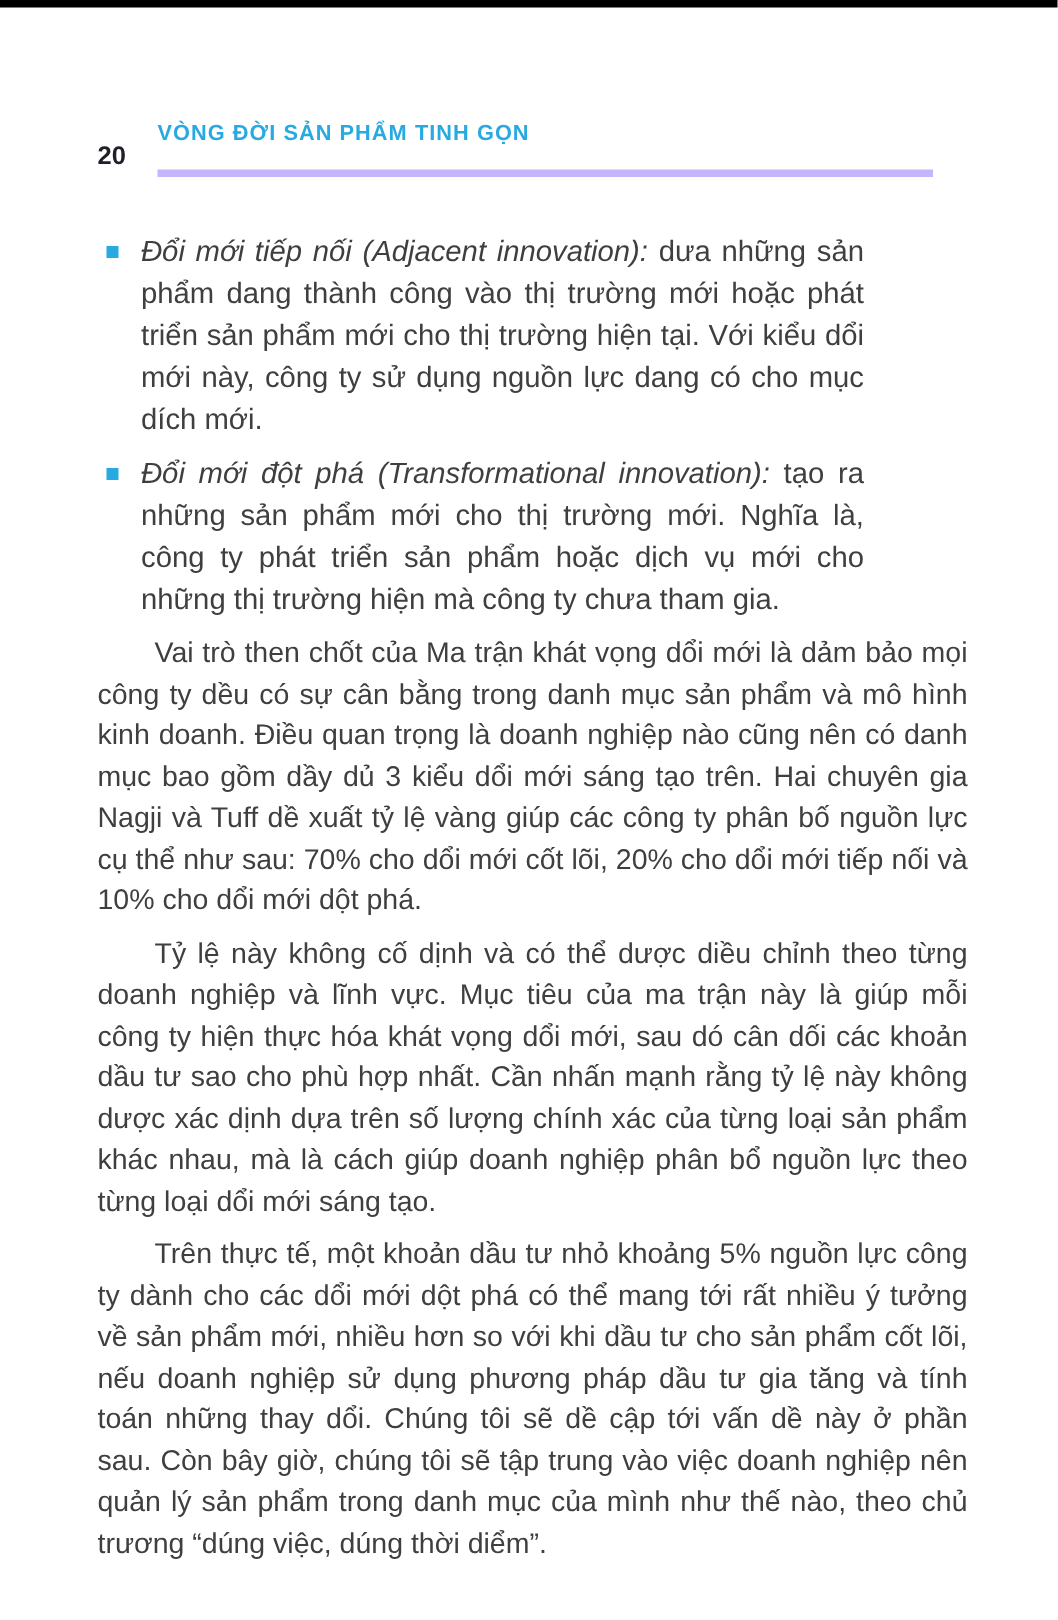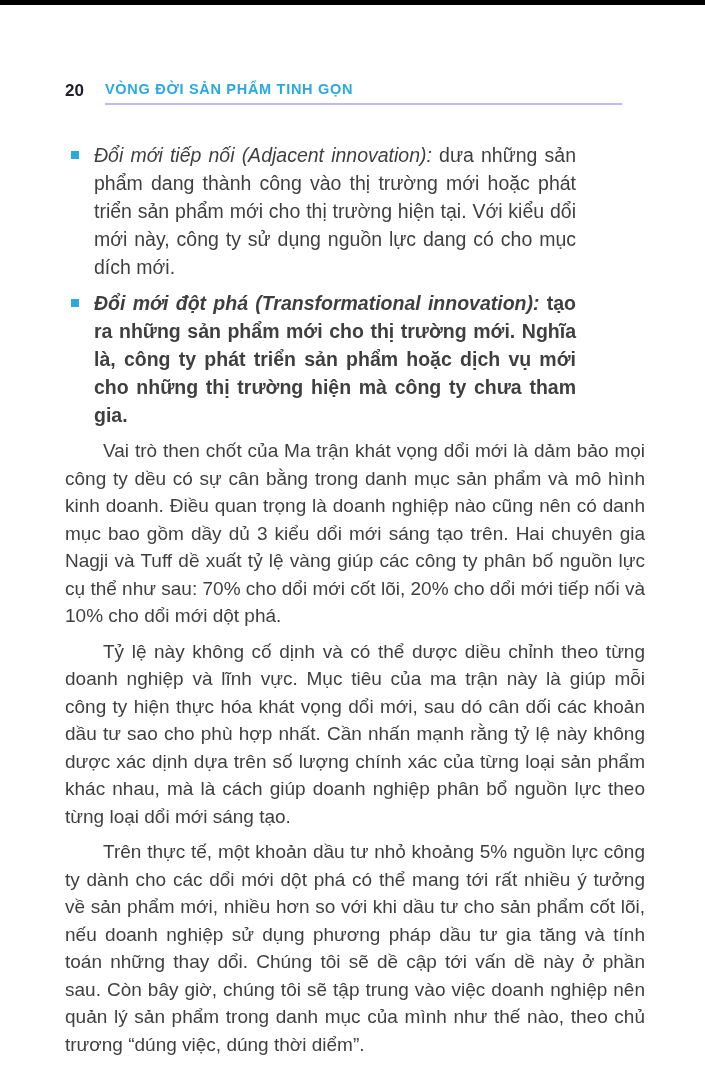--- a/index.html
+++ b/index.html
@@ -23,22 +23,22 @@
   }
   .pagenum {
     width: 40px;
     font-size: 17px;
     font-weight: bold;
     color: #20202a;
     padding-bottom: 4px;
   }
   .title-col {
     flex: 1;
-    border-bottom: 2px solid #c4b5fd;
-    padding-bottom: 5px;
+    border-bottom: 5px solid #c4b5fd;
+    padding-bottom: 15px;
     margin-right: 23px; 
   }
   .running-title {
     color: #29a9e1;
     font-weight: bold;
     font-size: 14.5px;
     letter-spacing: 0.7px;
   }
 
   ul.bullets {
@@ -46,21 +46,21 @@
     margin: 36px 65px 0 94px;
     padding: 0;
     width: 482px;
   }
   ul.bullets li {
     position: relative;
     font-size: 19.5px;
     line-height: 28px;
     text-align: justify;
   }
-  ul.bullets li + li { margin-top: 8px; font-weight: bold; }
+  ul.bullets li + li { margin-top: 8px; }
   .marker {
     position: absolute;
     left: -23px; top: 10px;
     width: 8px; height: 8px;
     background: #29a9e1;
   }
   .lead { font-style: italic; }
 
   .paras { margin: 0 60px 0 65px; width: 580px; }
   .paras p {

